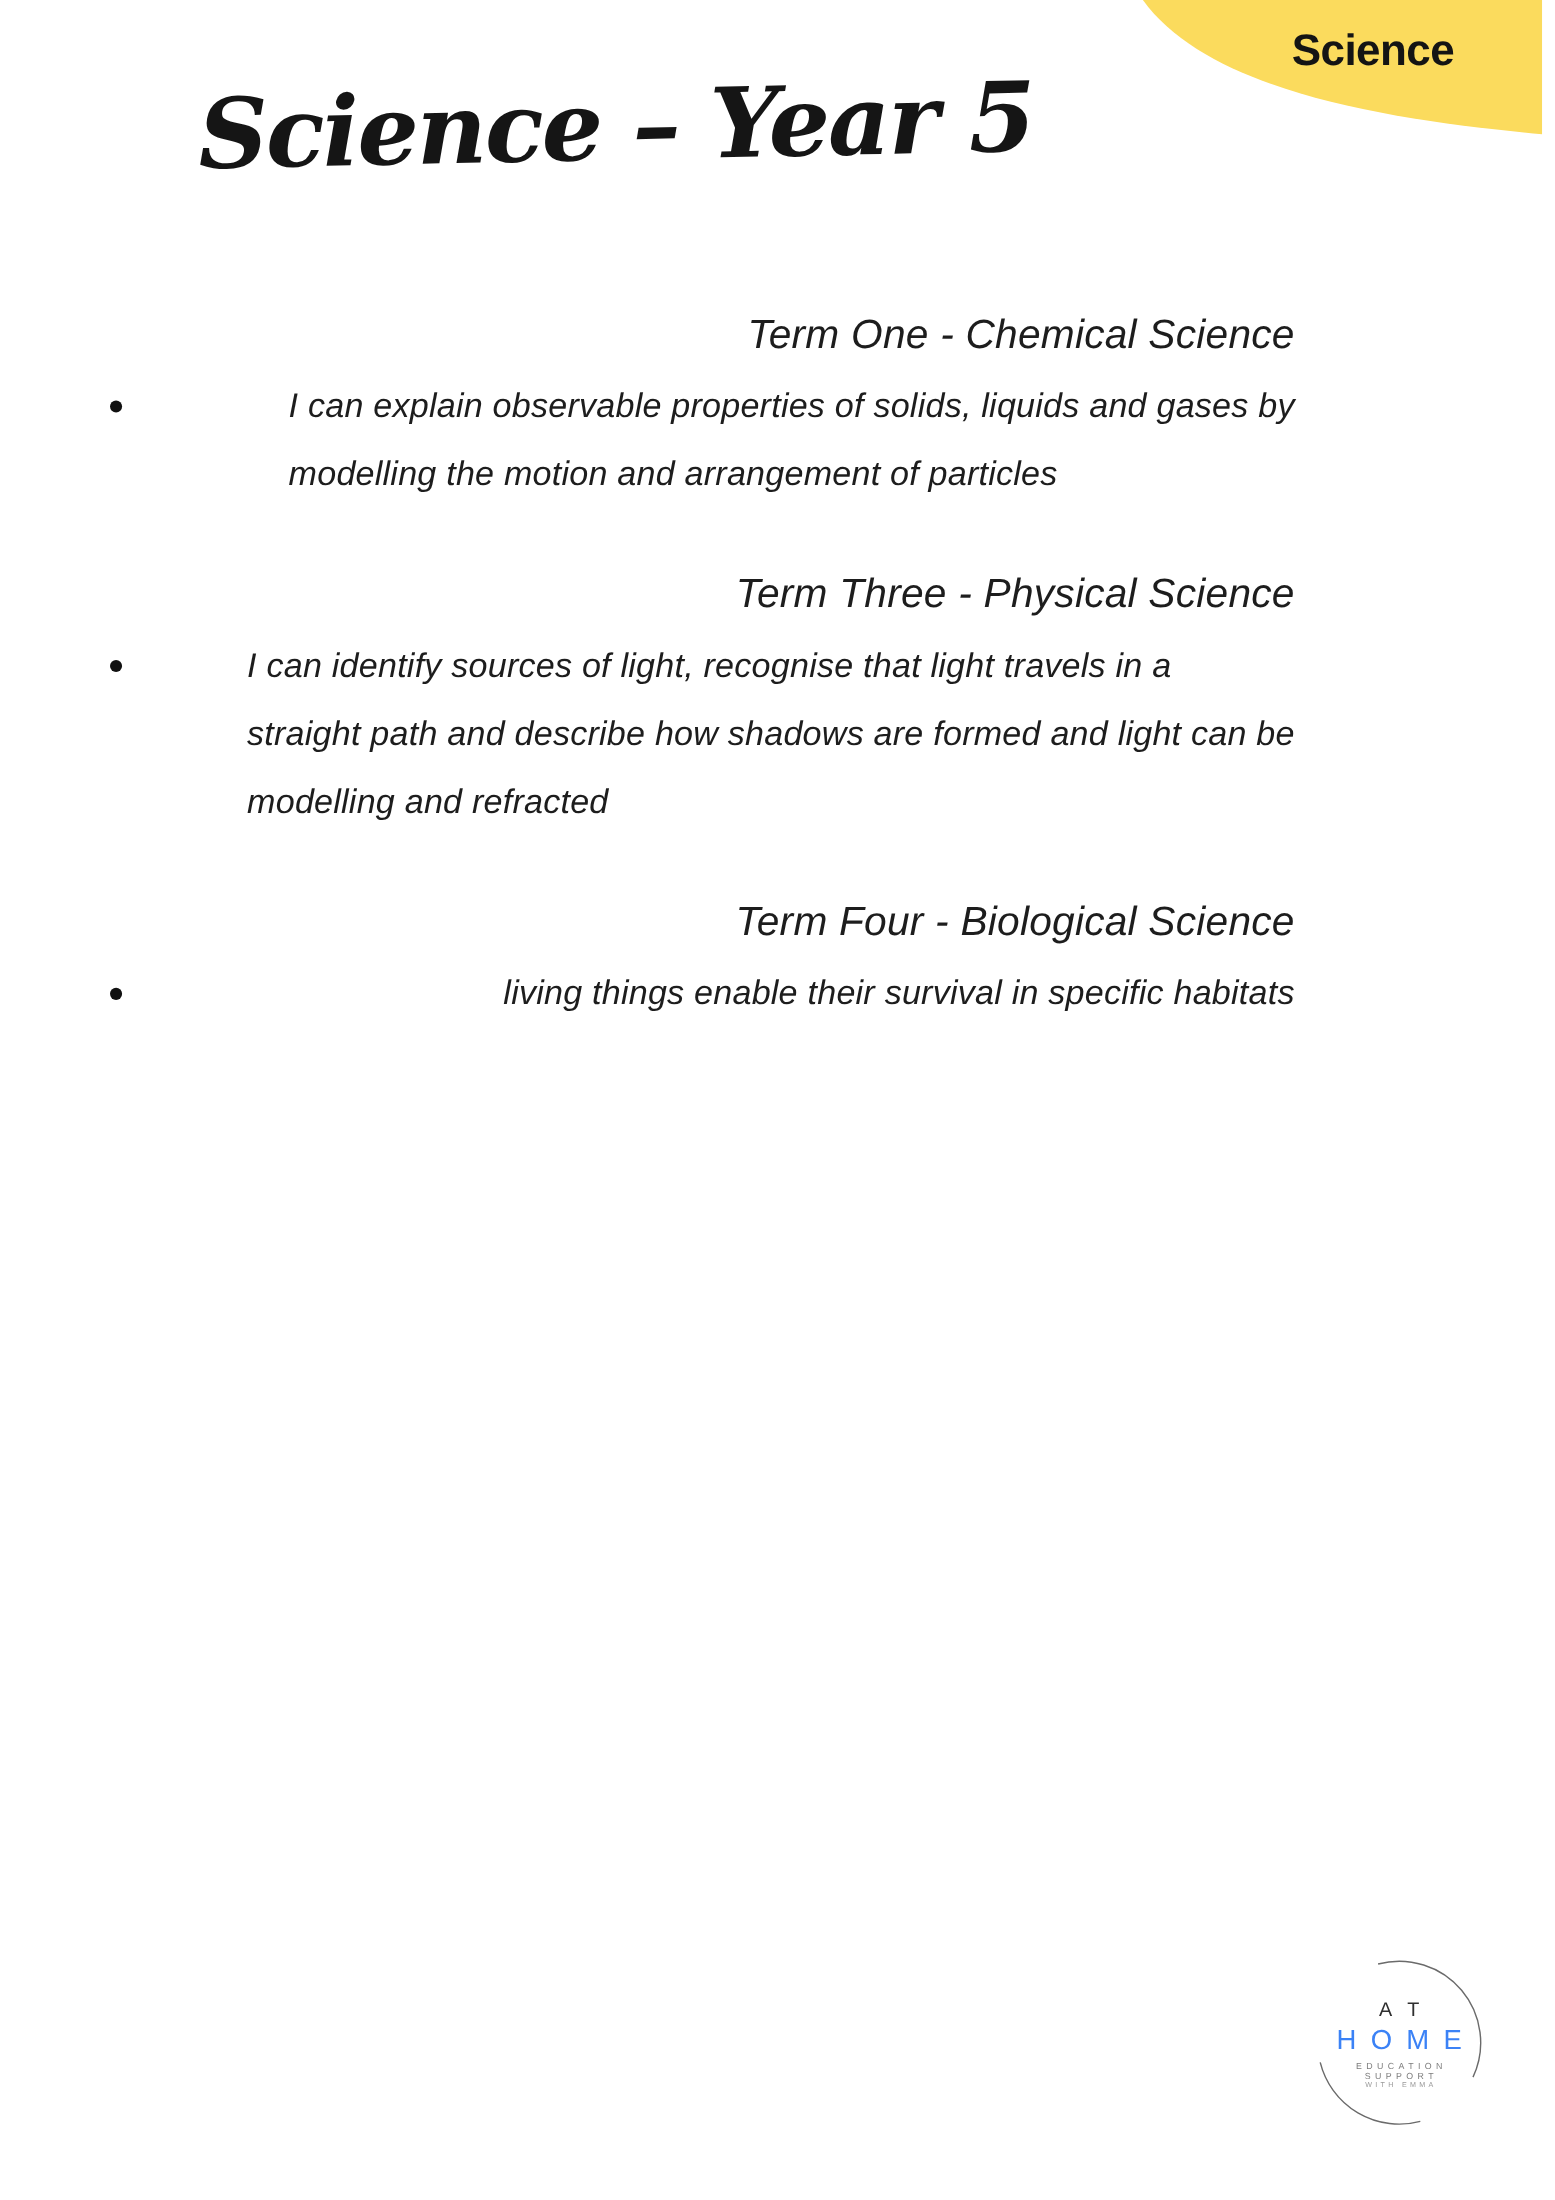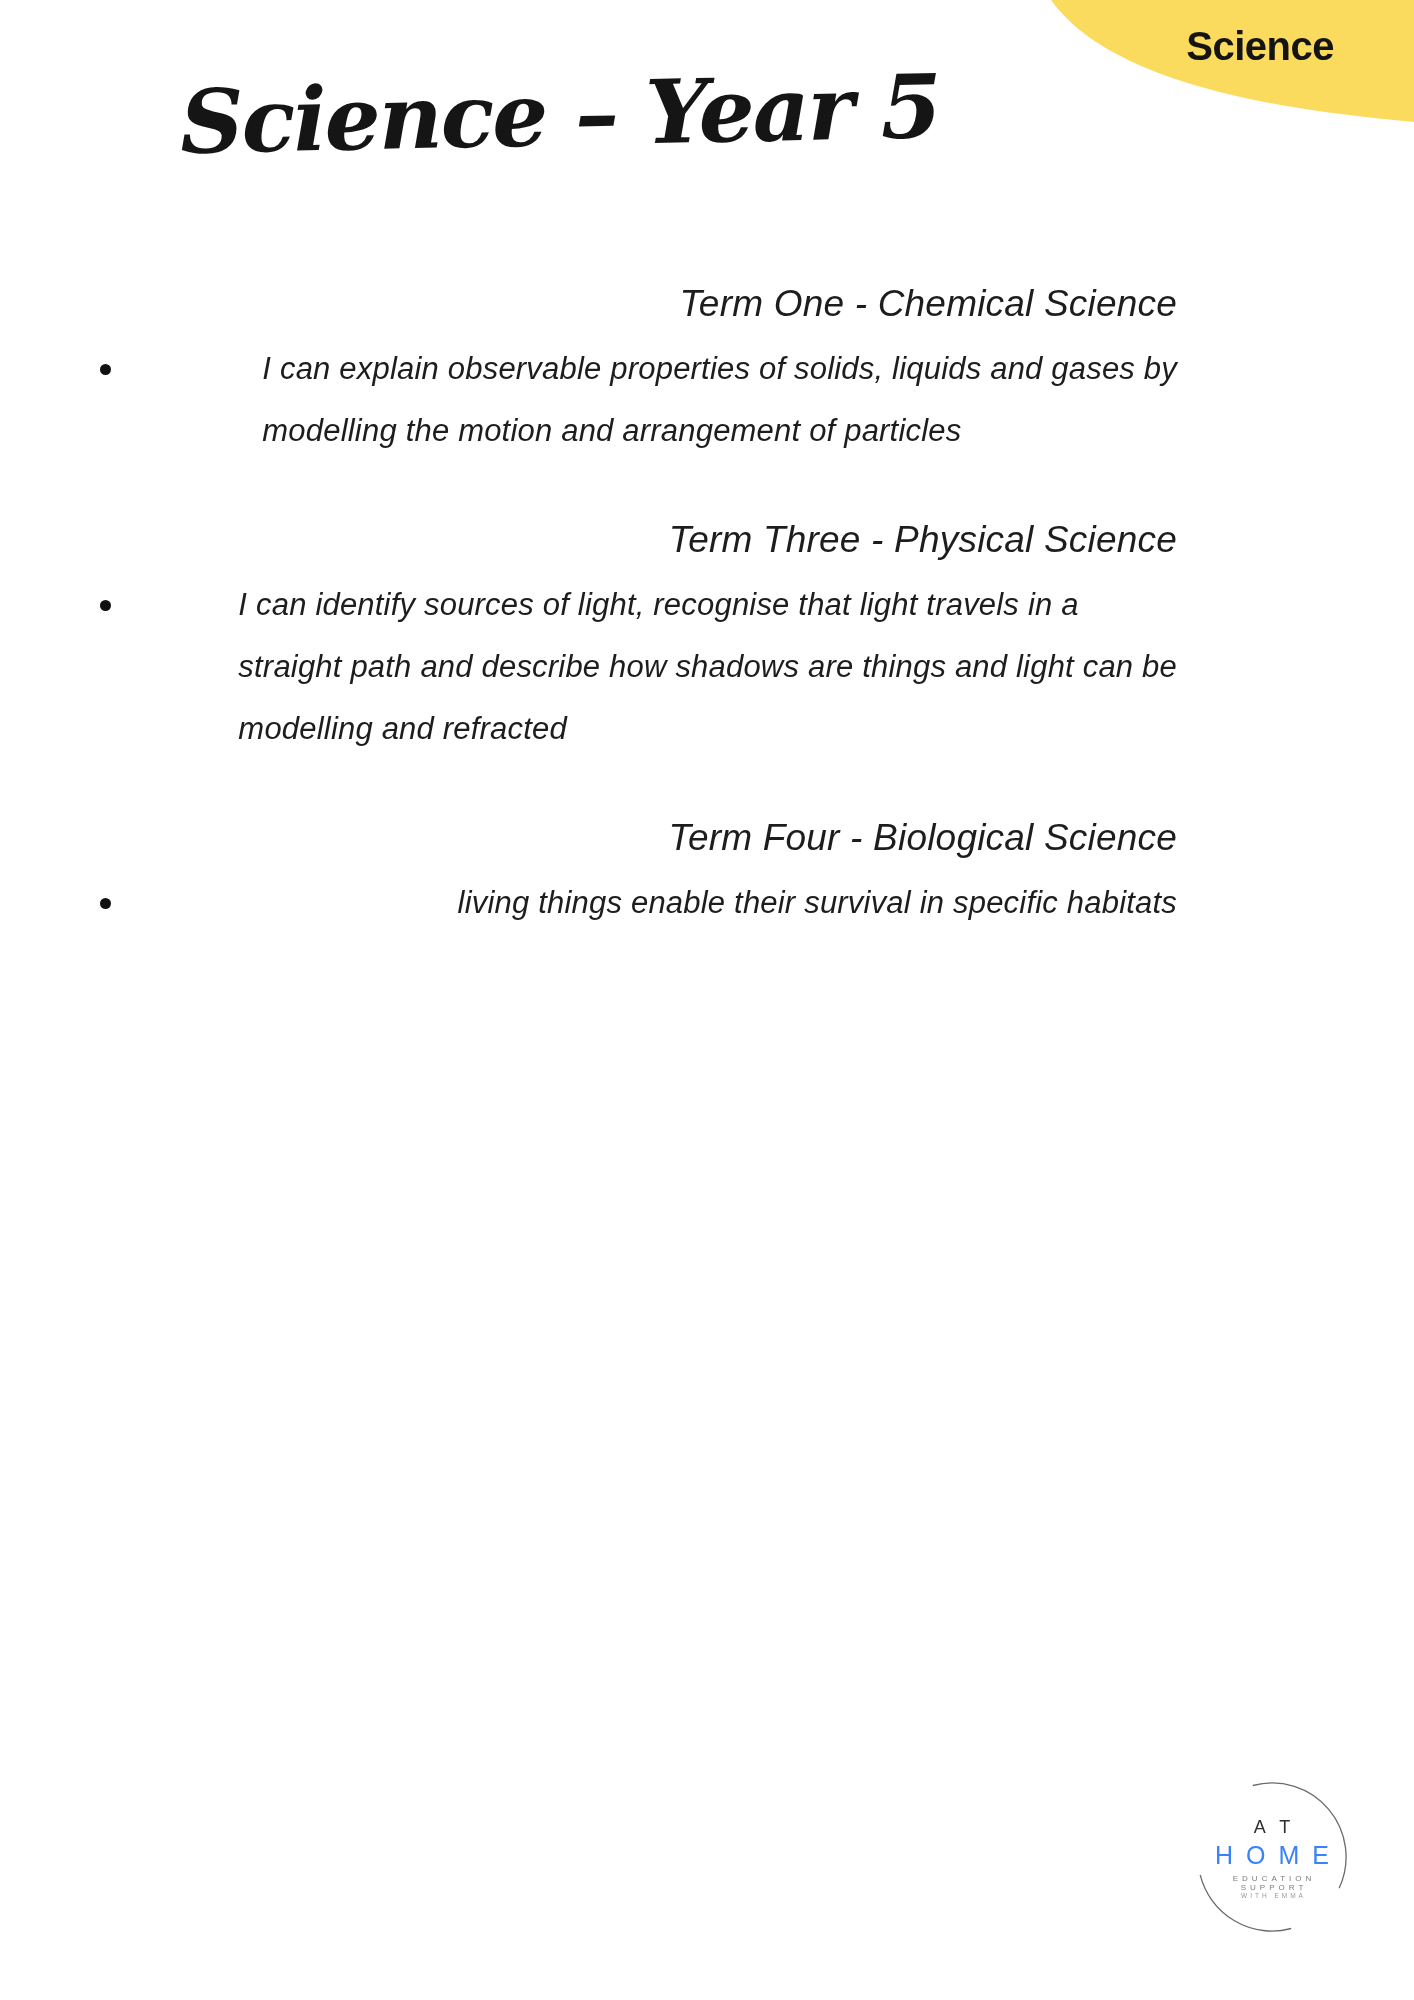--- a/index.html
+++ b/index.html
@@ -8,21 +8,21 @@
     position: relative;
     background: #ffffff;
     font-family: "Liberation Sans", sans-serif;
     color: #1d1d1d;
     overflow: hidden;
   }
 
   
   .tab-wrap {
     position: absolute;
-    top: 0; right: 0;
+    top: 0; right: 12px;
     width: 372px; height: 130px;
   }
   .tab-wrap svg { display: block; width: 372px; height: 130px; }
   .tab-label {
     position: absolute;
     top: 24px; right: 80px;
     font-size: 40px;
     font-weight: bold;
     letter-spacing: -0.5px;
     color: #141414;
@@ -114,21 +114,21 @@
     </div>
   </section>
 
 
   <section class="term-section">
     <h2 class="term-heading">Term Three - Physical Science</h2>
     <div class="bullet">
       <span class="bullet-dot"></span>
       <div class="bullet-lines">
         <div class="bullet-line">I can identify sources of light, recognise that light travels in a</div>
-        <div class="bullet-line">straight path and describe how shadows are things and light can be</div>
+        <div class="bullet-line">straight path and describe how shadows are formed and light can be</div>
         <div class="bullet-line">modelling and refracted</div>
       </div>
     </div>
   </section>
 
   <section class="term-section">
     <h2 class="term-heading">Term Four - Biological Science</h2>
     <div class="bullet">
       <span class="bullet-dot"></span>
       <div class="bullet-lines">

